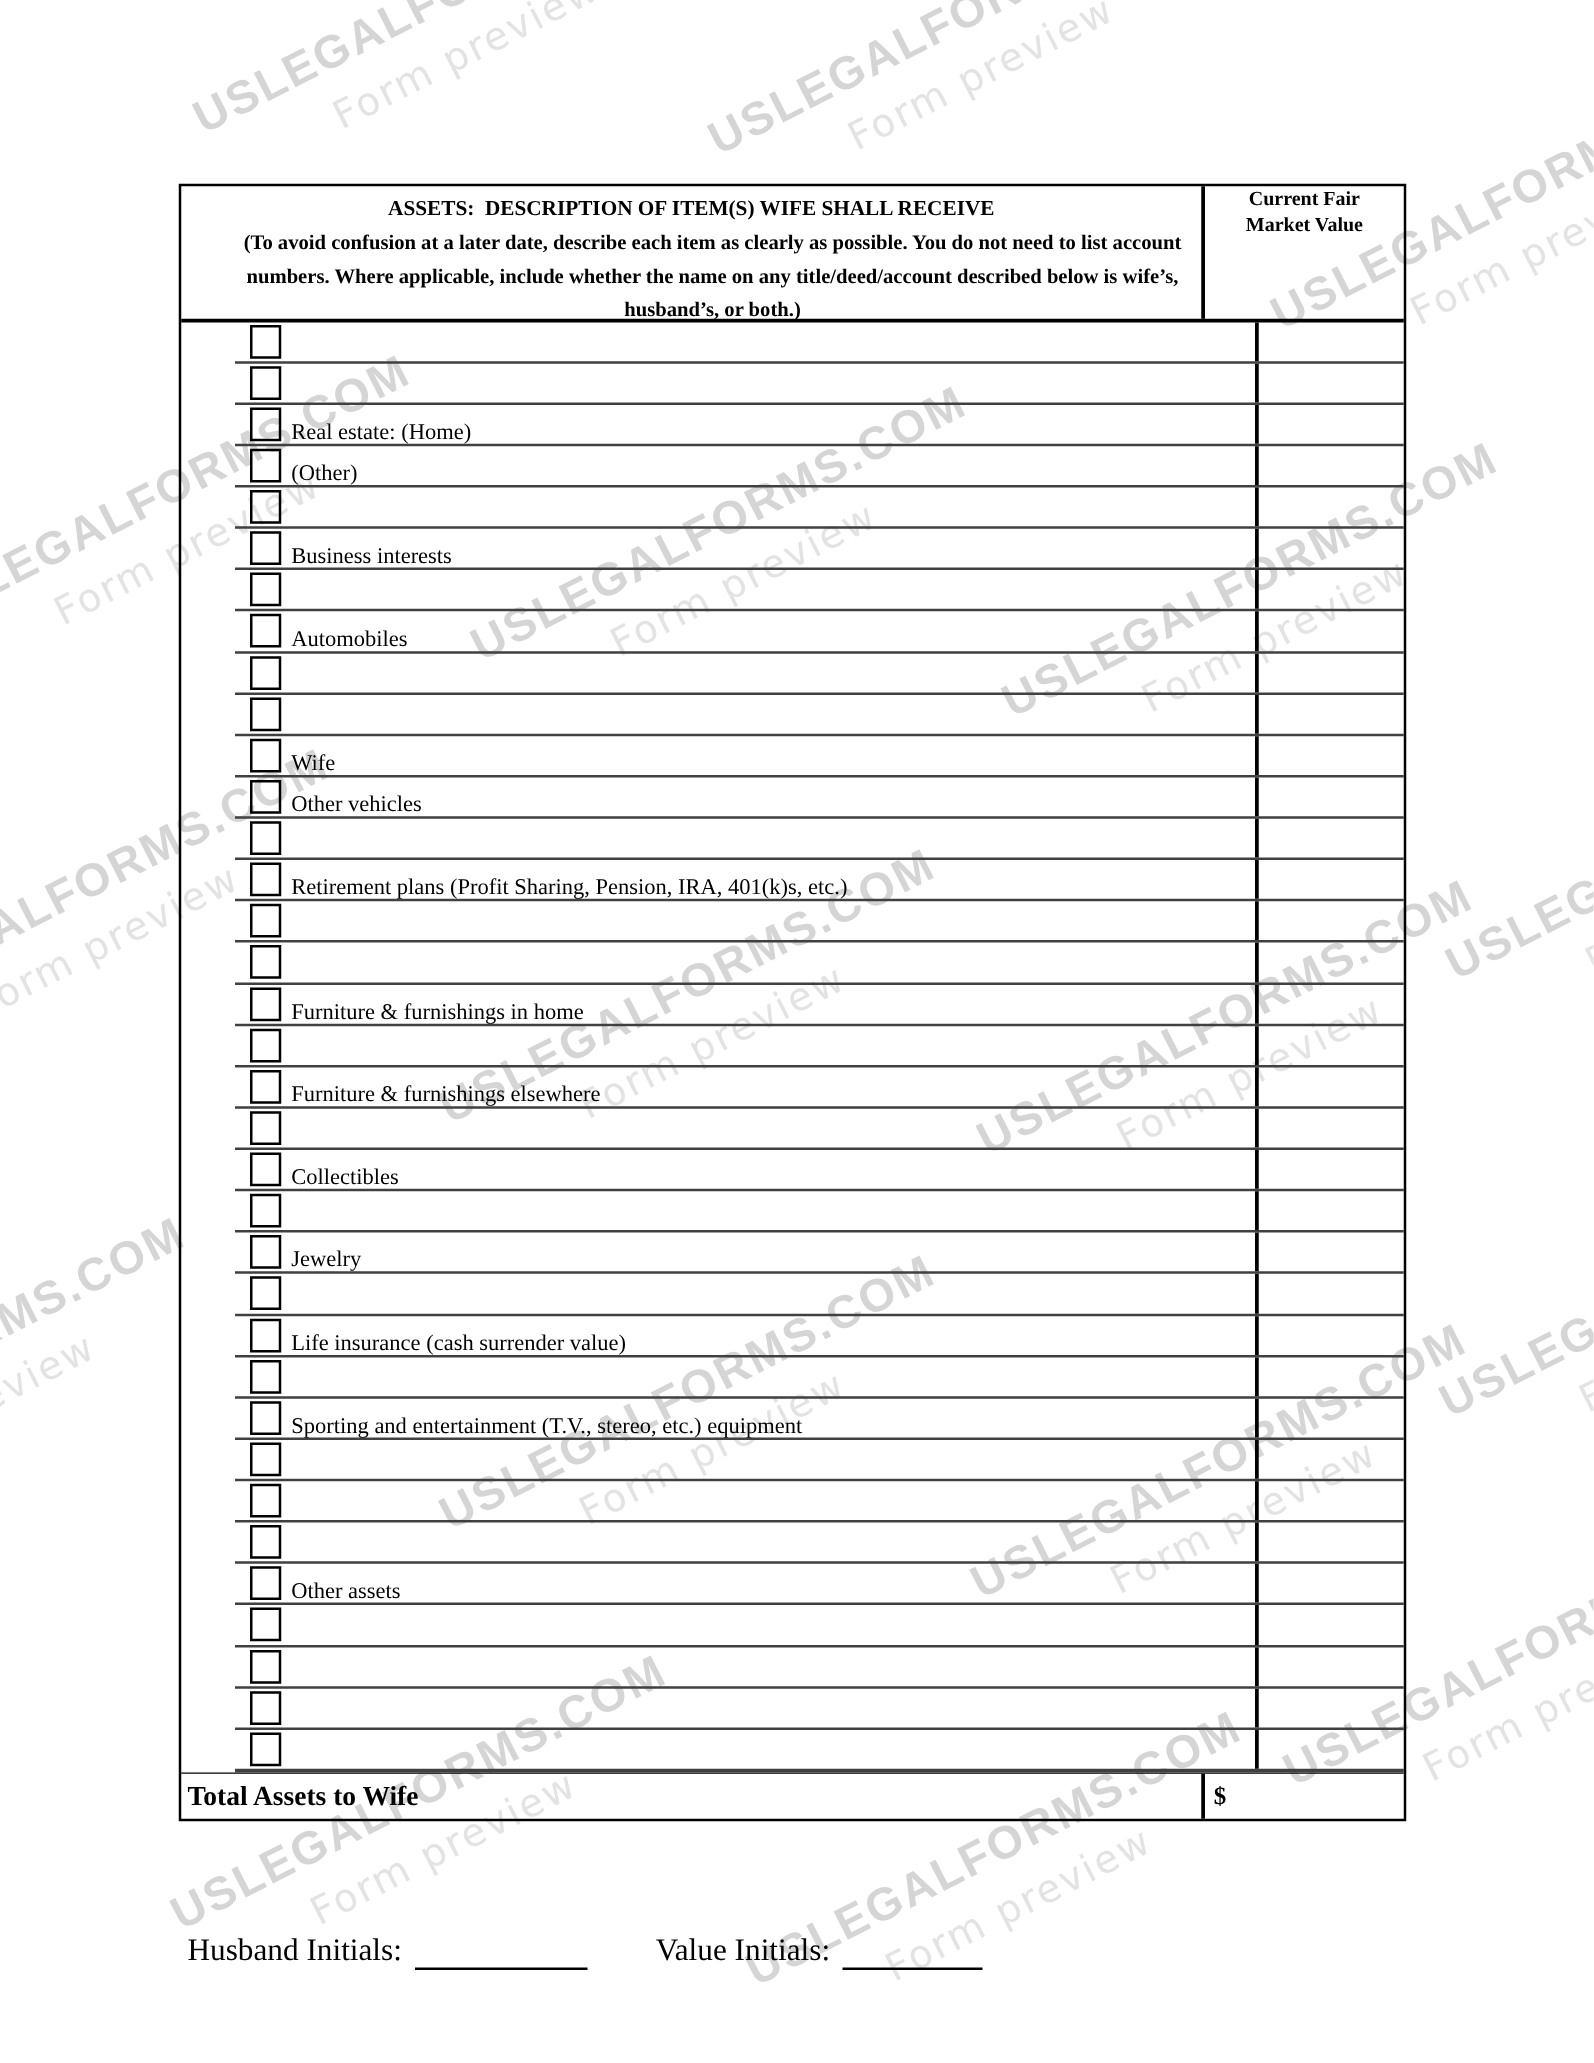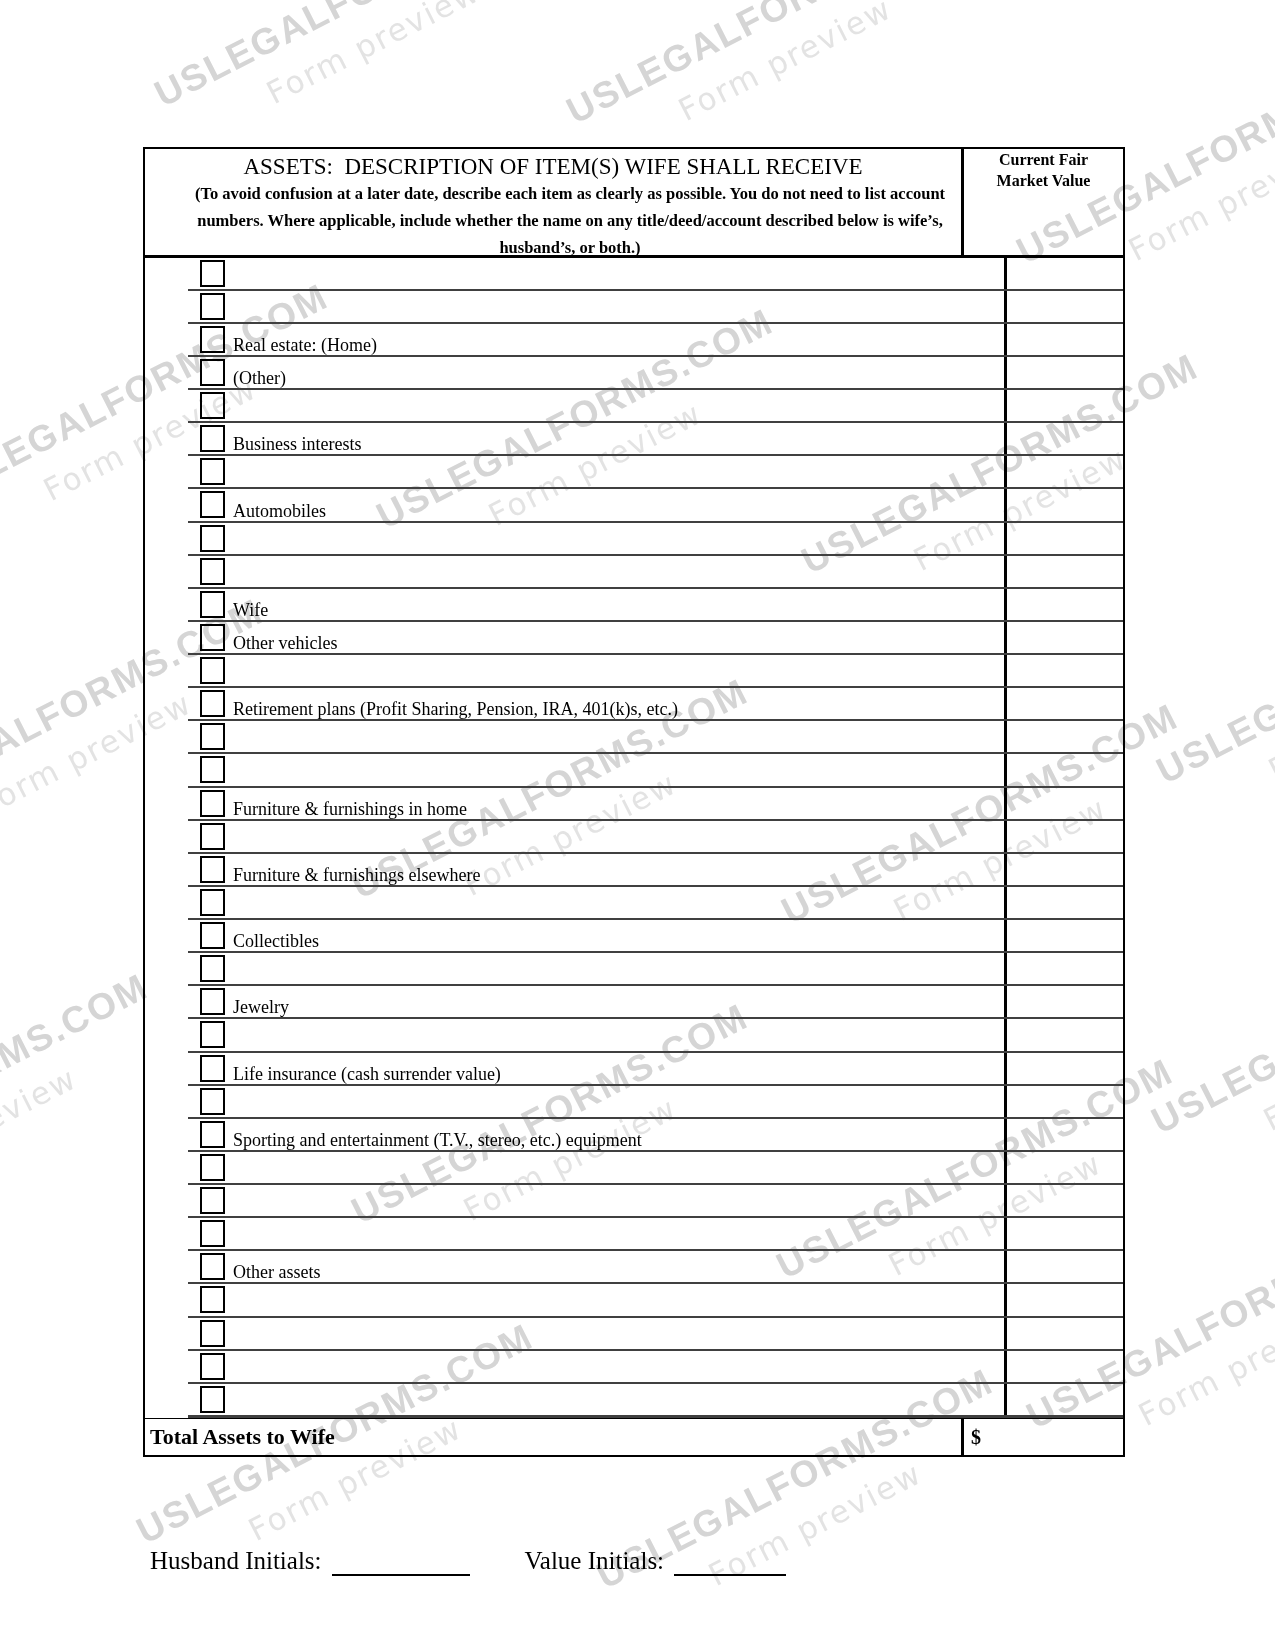--- a/index.html
+++ b/index.html
@@ -16,21 +16,21 @@
             font-family:"DejaVu Sans", sans-serif;font-size:31px;
             letter-spacing:2px;color:#e3e3e3;}
 
   
   .assets-table{position:absolute;left:143px;top:147px;width:982px;height:1310px;
                 border:2.5px solid #000;box-sizing:border-box;z-index:2;
                 display:flex;flex-direction:column;background:transparent;}
   .thead{flex:none;height:108.5px;border-bottom:3px solid #000;display:flex;box-sizing:border-box;}
   .th-desc{width:819px;flex:none;border-right:3px solid #000;box-sizing:border-box;
            padding-top:4px;text-align:center;}
-  .th-title{font-weight:normal;font-size:23px;line-height:27px;white-space:pre-wrap;}
+  .th-title{font-weight:bold;font-size:17px;line-height:27px;white-space:pre-wrap;}
   .th-sub{font-weight:bold;font-size:16.5px;line-height:27px;white-space:pre-line;padding-left:34px;}
   .th-value{flex:1;text-align:center;font-weight:bold;font-size:16px;line-height:21px;
             white-space:pre-line;}
 
   .tbody{flex:1;display:flex;flex-direction:column;}
   .row{flex:1;border-bottom:2px solid #404040;display:flex;box-sizing:border-box;position:relative;margin-left:43px;}
   .row:last-child{border-bottom-width:3px;}
   .cell-desc{width:819px;flex:none;border-right:3px solid #000;box-sizing:border-box;position:relative;}
   .checkbox{position:absolute;left:12px;top:2px;width:21px;height:23px;
             border:2.5px solid #000;background:transparent;}

